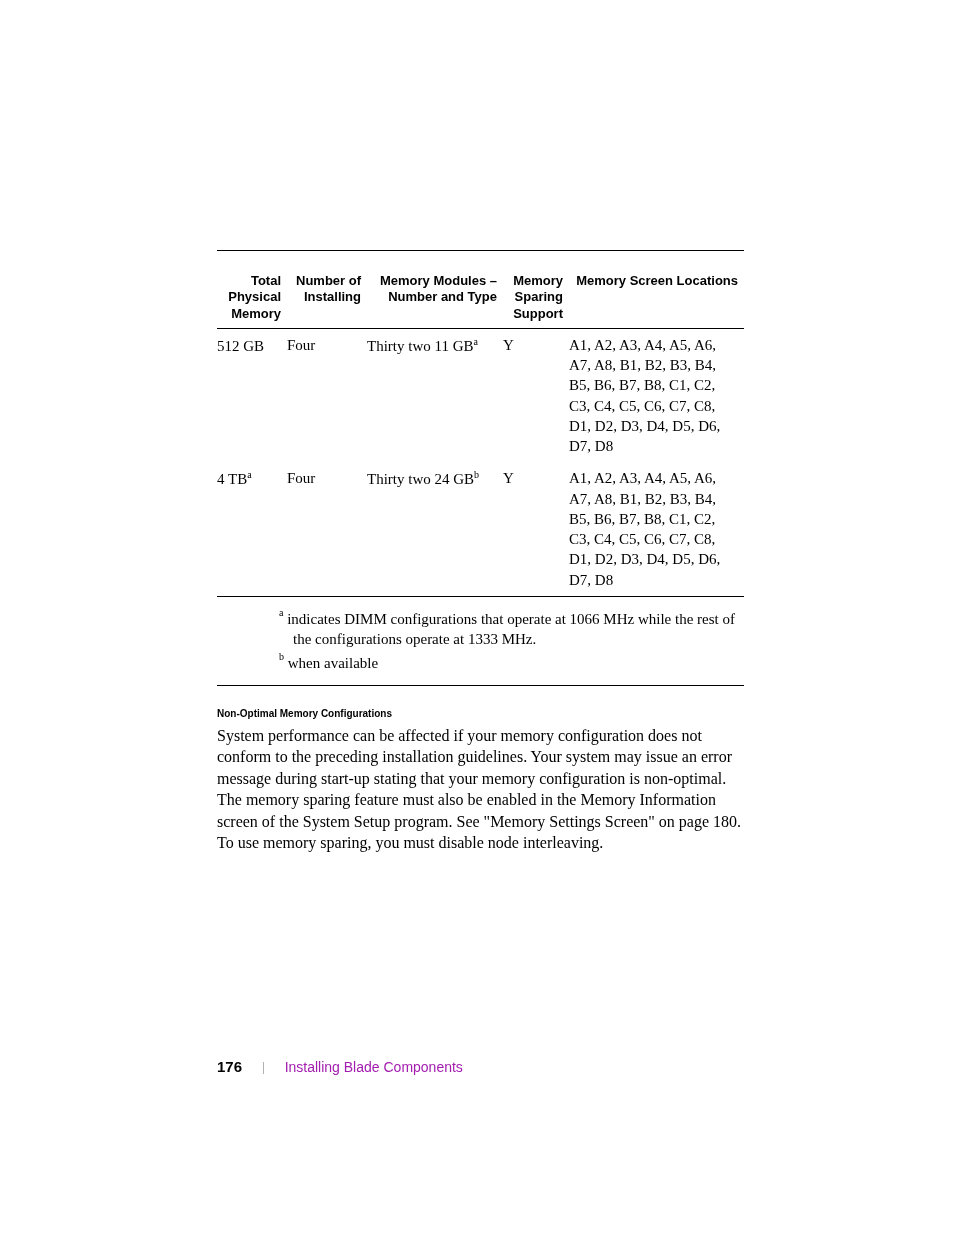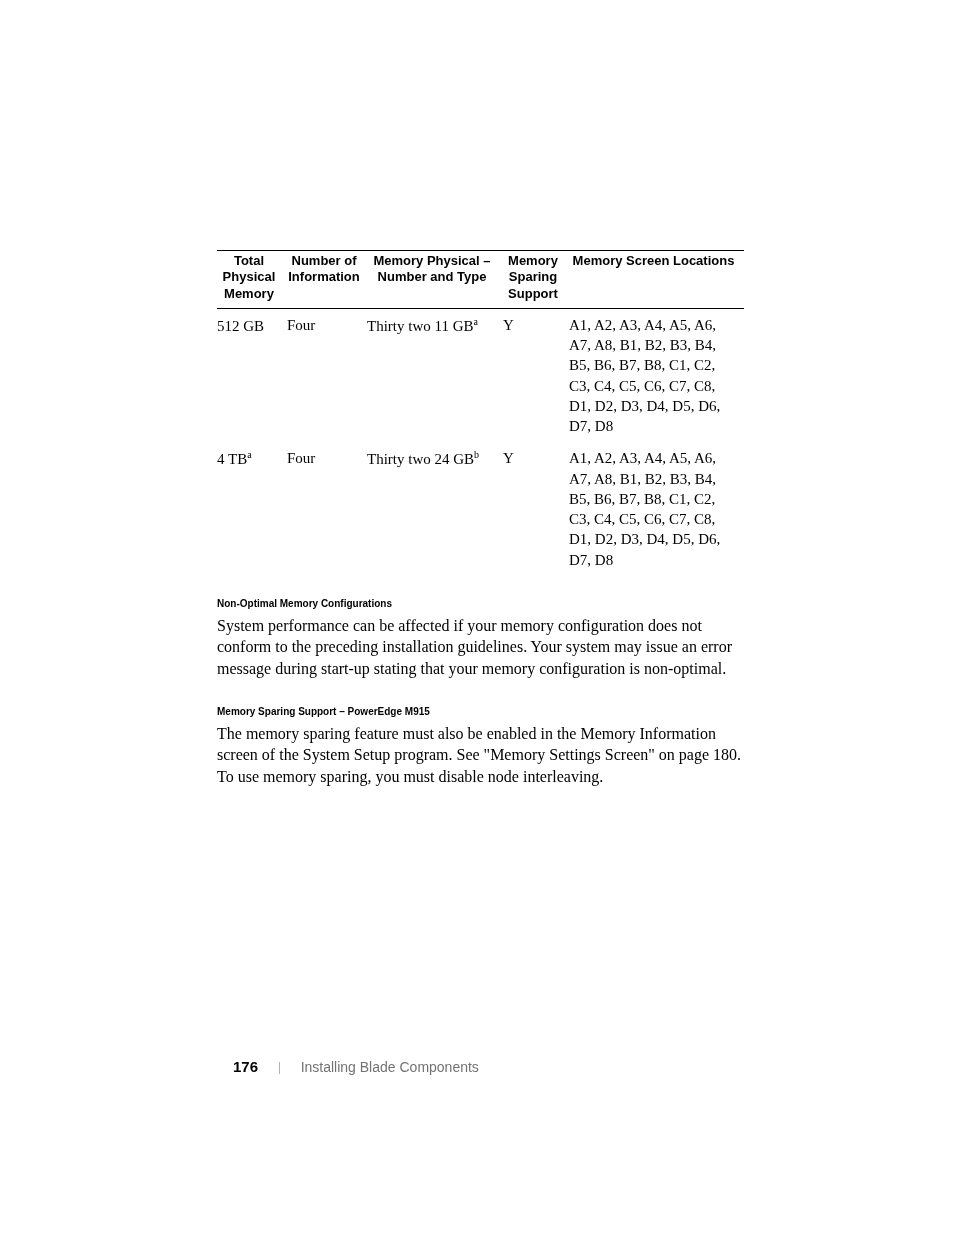--- a/index.html
+++ b/index.html
@@ -16,26 +16,26 @@
     padding: 250px 210px 0 217px;
   }
   table.main {
     border-collapse: collapse;
     width: 100%;
     font-size: 15px;
   }
   .thead-row th {
     border-top: 1.5px solid #000;
     border-bottom: 1px solid #000;
-    text-align: center;
+    text-align: right;
     vertical-align: top;
     font-family: Arial, Helvetica, sans-serif;
     font-weight: bold;
     font-size: 13px;
-    padding: 2px 6px 6px 0;
+    padding: 22px 6px 6px 0;
     line-height: 1.25;
   }
   td {
     vertical-align: top;
     padding: 6px 6px 6px 0;
     line-height: 1.35;
   }
   .sup { font-size: 10px; vertical-align: super; }
   .footnotes {
     border-top: 1px solid #000;
@@ -63,47 +63,46 @@
   }
   .bold { font-weight: normal; }
   .footer {
     position: absolute;
     left: 217px;
     bottom: 160px;
     font-size: 15px;
     display: flex;
     align-items: center;
     gap: 20px;
-    margin-left: 16px;
   }
   .footer .pn {
     font-family: Arial, Helvetica, sans-serif;
     font-weight: bold;
   }
   .footer .sep {
     color: #888;
     font-size: 13px;
   }
   .footer .title {
     font-family: Arial, Helvetica, sans-serif;
     font-size: 14px;
-    color: #737373;
+    color: #a21caf;
   }
 </style>
 </head>
 <body>
 
 <div class="page">
 
   <table class="main">
     <thead>
       <tr class="thead-row">
         <th style="width:64px">Total Physical Memory</th>
-        <th style="width:74px">Number of Information</th>
-        <th style="width:130px">Memory Physical – Number and Type</th>
+        <th style="width:74px">Number of Installing</th>
+        <th style="width:130px">Memory Modules – Number and Type</th>
         <th style="width:60px">Memory Sparing Support</th>
         <th>Memory Screen Locations</th>
       </tr>
     </thead>
     <tbody>
       <tr>
         <td><span>512 GB</span><span class="sup"></span></td>
         <td>Four</td>
         <td><span>Thirty two 11 GB</span><span class="sup">a</span></td>
         <td>Y</td>
@@ -112,25 +111,34 @@
       <tr>
         <td><span>4 TB</span><span class="sup">a</span></td>
         <td>Four</td>
         <td><span>Thirty two 24 GB</span><span class="sup">b</span></td>
         <td>Y</td>
         <td>A1, A2, A3, A4, A5, A6, A7, A8, B1, B2, B3, B4, B5, B6, B7, B8, C1, C2, C3, C4, C5, C6, C7, C8, D1, D2, D3, D4, D5, D6, D7, D8</td>
       </tr>
     </tbody>
   </table>
 
+  <div class="footnotes">
+    <div class="fn">
+      <span class="sup">a</span>
+      <span>indicates DIMM configurations that operate at 1066 MHz while the rest of the configurations operate at 1333 MHz.</span>
+    </div>
+    <div class="fn">
+      <span class="sup">b</span>
+      <span>when available</span>
+    </div>
+  </div>
 
   <h4 class="section">Non-Optimal Memory Configurations</h4>
   <p class="body">System performance can be affected if your memory configuration does not conform to the preceding installation guidelines. Your system may issue an error message during start-up stating that your memory configuration is non-optimal.</p>
 
-  <h4 class="section" style="margin-top:26px">Memory Sparing Support – PowerEdge M915</h4>
   <p class="body">
     <span>The memory sparing feature must also be enabled in the </span><span class="bold">Memory Information</span><span> screen of the System Setup program. See "Memory Settings Screen" on page 180. To use memory sparing, you must disable node interleaving.</span>
   </p>
 
 </div>
 
 <div class="footer">
   <span class="pn">176</span>
   <span class="sep">|</span>
   <span class="title">Installing Blade Components</span>

